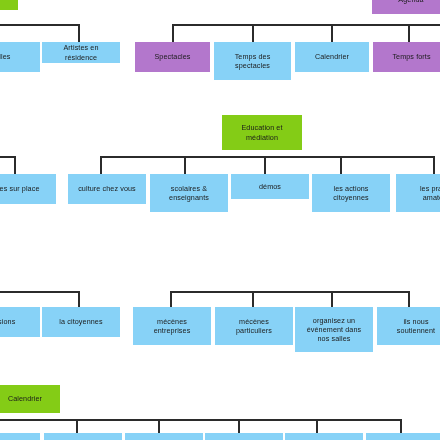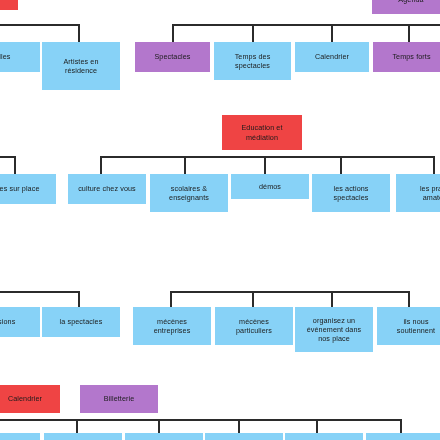--- a/index.html
+++ b/index.html
@@ -29,21 +29,21 @@
     font-size: 7.2px;
     line-height: 1.28;
     color: #1b1b1b;
     letter-spacing: 0.1px;
     padding: 2px 3px;
     white-space: pre-line;
     overflow: hidden;
   }
   .node.blue   { background: #87d2f7; }
   .node.purple { background: #b377cc; }
-  .node.yellow { background: #ef4444; }
+  .node.yellow { background: #84cc16; }
 
   .edge {
     position: absolute;
     background: #2b2b2b;
   }
   .edge.h { height: 2px; }
   .edge.v { width: 2px; }
 </style>
 </head>
 <body>
@@ -58,21 +58,21 @@
 
   <div class="edge v" style="left:78px; top:24px; height:18px;"></div>
 
   <div class="edge h" style="left:172px; top:24px; width:278px;"></div>
   <div class="edge v" style="left:172px; top:24px; height:18px;"></div>
   <div class="edge v" style="left:252px; top:24px; height:18px;"></div>
   <div class="edge v" style="left:331px; top:24px; height:18px;"></div>
   <div class="edge v" style="left:408px; top:24px; height:18px;"></div>
 
   <div class="node blue" style="left:-38px; top:42px; width:78px; height:30px;">salles</div>
-  <div class="node blue" style="left:42px; top:42px; width:78px; height:48px;">Artistes en
+  <div class="node blue" style="left:42px; top:42px; width:78px; height:21px;">Artistes en
 résidence</div>
 
   <div class="node purple" style="left:135px; top:42px; width:75px; height:30px;">Spectacles</div>
   <div class="node blue" style="left:214px; top:42px; width:77px; height:38px;">Temps des
 spectacles</div>
   <div class="node blue" style="left:295px; top:42px; width:74px; height:30px;">Calendrier</div>
   <div class="node purple" style="left:373px; top:42px; width:77px; height:30px;">Temps forts</div>
 
   <div class="node yellow" style="left:222px; top:115px; width:80px; height:35px;">Education et
 médiation</div>
@@ -86,50 +86,49 @@
   <div class="edge v" style="left:264px; top:156px; height:18px;"></div>
   <div class="edge v" style="left:340px; top:156px; height:18px;"></div>
   <div class="edge v" style="left:433px; top:156px; height:18px;"></div>
 
   <div class="node blue" style="left:-26px; top:174px; width:82px; height:30px;">vices sur place</div>
   <div class="node blue" style="left:68px; top:174px; width:78px; height:30px;">culture chez vous</div>
   <div class="node blue" style="left:150px; top:174px; width:78px; height:38px;">scolaires &amp;
 enseignants</div>
   <div class="node blue" style="left:231px; top:174px; width:78px; height:25px;">démos</div>
   <div class="node blue" style="left:312px; top:174px; width:78px; height:38px;">les actions
-spectacles</div>
+citoyennes</div>
   <div class="node blue" style="left:396px; top:174px; width:78px; height:38px;">les pratiq
 amateu</div>
 
 
   <div class="edge h" style="left:-12px; top:291px; width:92px;"></div>
 
   <div class="edge v" style="left:78px; top:291px; height:16px;"></div>
 
   <div class="edge h" style="left:170px; top:291px; width:240px;"></div>
   <div class="edge v" style="left:170px; top:291px; height:16px;"></div>
   <div class="edge v" style="left:252px; top:291px; height:16px;"></div>
   <div class="edge v" style="left:331px; top:291px; height:16px;"></div>
   <div class="edge v" style="left:408px; top:291px; height:16px;"></div>
 
   <div class="node blue" style="left:-38px; top:307px; width:78px; height:30px;">sessions</div>
-  <div class="node blue" style="left:42px; top:307px; width:78px; height:30px;">la spectacles</div>
+  <div class="node blue" style="left:42px; top:307px; width:78px; height:30px;">la citoyennes</div>
 
   <div class="node blue" style="left:133px; top:307px; width:78px; height:38px;">mécènes
 entreprises</div>
   <div class="node blue" style="left:215px; top:307px; width:78px; height:38px;">mécènes
 particuliers</div>
   <div class="node blue" style="left:295px; top:307px; width:78px; height:45px;">organisez un
 événement dans
-nos place</div>
+nos salles</div>
   <div class="node blue" style="left:377px; top:307px; width:78px; height:38px;">ils nous
 soutiennent</div>
 
   <div class="node yellow" style="left:-10px; top:385px; width:70px; height:28px;">Calendrier</div>
-  <div class="node purple" style="left:80px; top:385px; width:78px; height:28px;">Billetterie</div>
 
   <div class="edge h" style="left:-12px; top:419px; width:414px;"></div>
 
   <div class="edge v" style="left:76px; top:419px; height:21px;"></div>
   <div class="edge v" style="left:158px; top:419px; height:21px;"></div>
   <div class="edge v" style="left:238px; top:419px; height:21px;"></div>
   <div class="edge v" style="left:316px; top:419px; height:21px;"></div>
   <div class="edge v" style="left:400px; top:419px; height:21px;"></div>
 
   <div class="node blue" style="left:-38px; top:433px; width:78px; height:30px;"></div>

